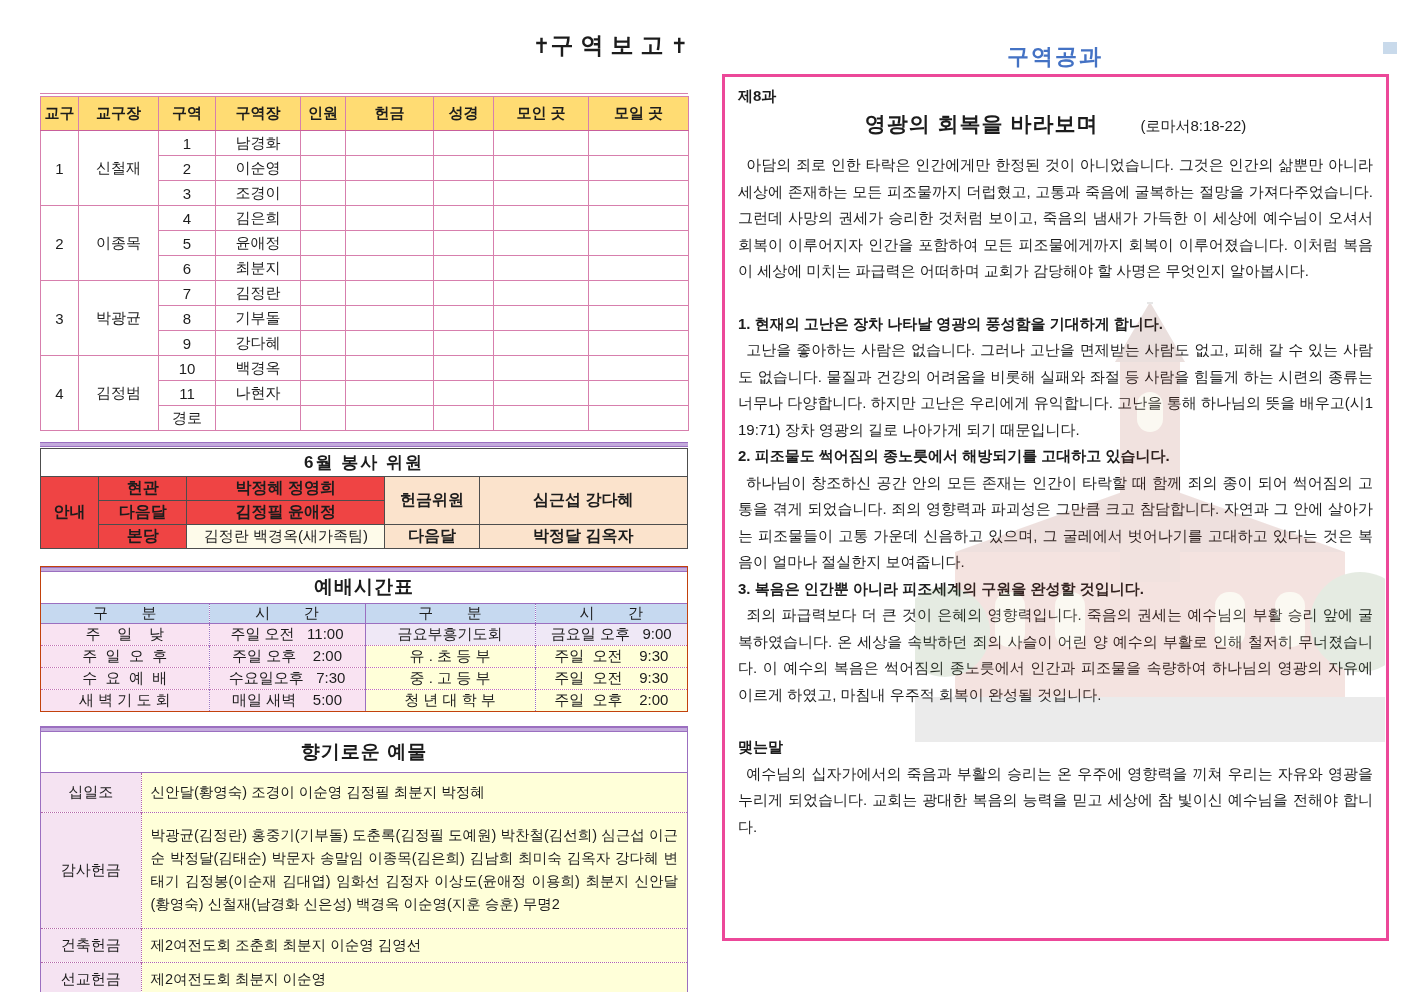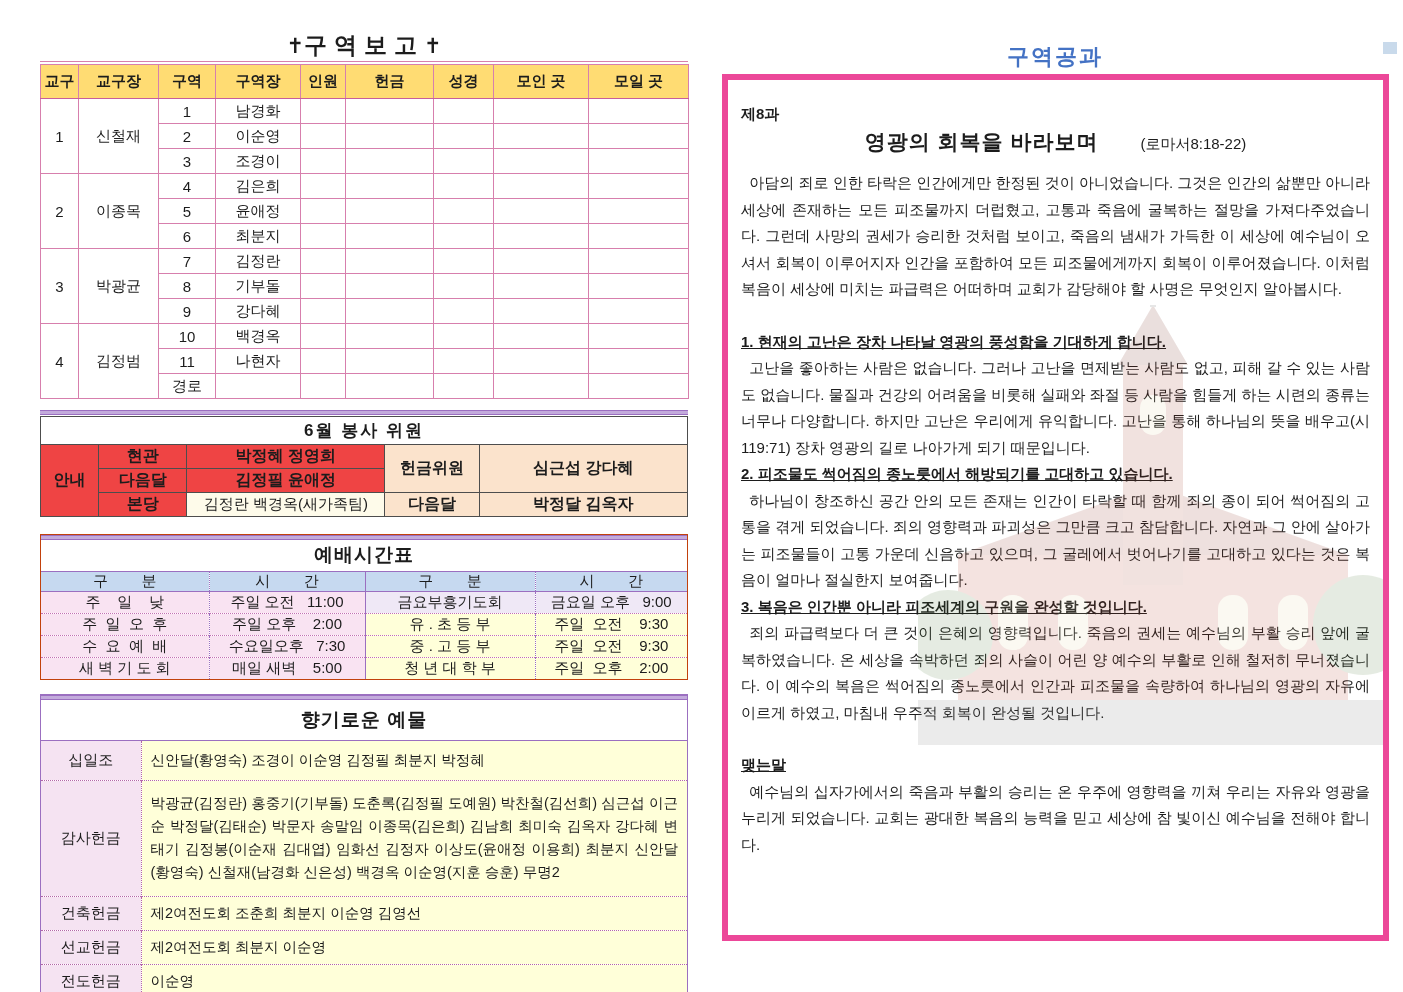--- a/index.html
+++ b/index.html
@@ -1,21 +1,21 @@
 <!DOCTYPE html>
 <html><head>
 <meta charset="utf-8">
 <style>
   * { margin:0; padding:0; box-sizing:border-box; }
   html,body { width:1403px; height:992px; background:#ffffff; overflow:hidden;
     font-family:"Liberation Sans","DejaVu Sans",sans-serif; color:#1c1c1c; }
 
   
   .left-page { position:absolute; left:40px; top:30px; width:648px; }
-  .left-title { text-align:center; font-size:23px; font-weight:bold; letter-spacing:7px; margin-bottom:0; }
+  .left-title { text-align:right; font-size:23px; font-weight:bold; letter-spacing:7px; margin-bottom:32px; }
   .left-title .cross { letter-spacing:0; font-weight:normal; font-size:21px; }
 
   table { border-collapse:collapse; width:648px; table-layout:fixed; }
   td,th { overflow:hidden; }
 
   
   .report-wrap { border-top:1px solid #D77FAD; padding-top:2px; }
   .report { border:1px solid #C85E9B; }
   .report th, .report td { border:1px solid #D77FAD; text-align:center; vertical-align:middle; font-size:15px; height:25px; }
   .report thead th { background:#FFDC73; font-weight:bold; height:34px; border-bottom:1px solid #C85E9B; }
@@ -55,28 +55,28 @@
   .offerings .cnt { background:#FFFFD9; font-size:14.5px; line-height:23px; padding:5px 9px;
       text-align:justify; word-break:break-all; border-top:1px dotted #B464A8; }
   .offerings tr.first td { border-top:1px solid #9B6FC0; }
 
   
   .right-title { position:absolute; left:722px; top:42px; width:666px; text-align:center;
       font-size:22px; font-weight:bold; color:#4472C4; letter-spacing:2px; }
   .deco-square { position:absolute; left:1383px; top:42px; width:14px; height:12px; background:#C9DAEB; }
 
   .lesson-box { position:absolute; left:722px; top:74px; width:667px; height:867px;
-      border:6px solid #ec4899; padding:25px 13px 10px 13px; overflow:hidden; }
+      border:3px solid #ec4899; padding:10px 13px 10px 13px; overflow:hidden; }
   .lesson-no { font-size:15px; font-weight:bold; }
   .lesson-head { text-align:center; margin:4px 0 14px 0; }
   .lesson-title { font-size:21px; font-weight:bold; letter-spacing:1px; }
   .lesson-ref { font-size:15px; margin-left:42px; }
   .lesson-body p { font-size:15px; line-height:26.5px; text-align:justify; word-break:break-all; }
   .lesson-body .indent { text-indent:0.55em; }
-  .lesson-body .bold { font-weight:bold;text-decoration:underline; }
+  .lesson-body .bold { font-weight:bold; }
   .gap { height:26px; }
   .watermark { position:absolute; left:190px; top:225px; width:470px; height:440px; opacity:0.14; pointer-events:none; }
 </style>
 </head>
 <body>
 
 <div class="left-page">
 
   <div class="left-title"><span class="cross">✝</span><span>구역보고</span><span class="cross">✝</span></div>
 

